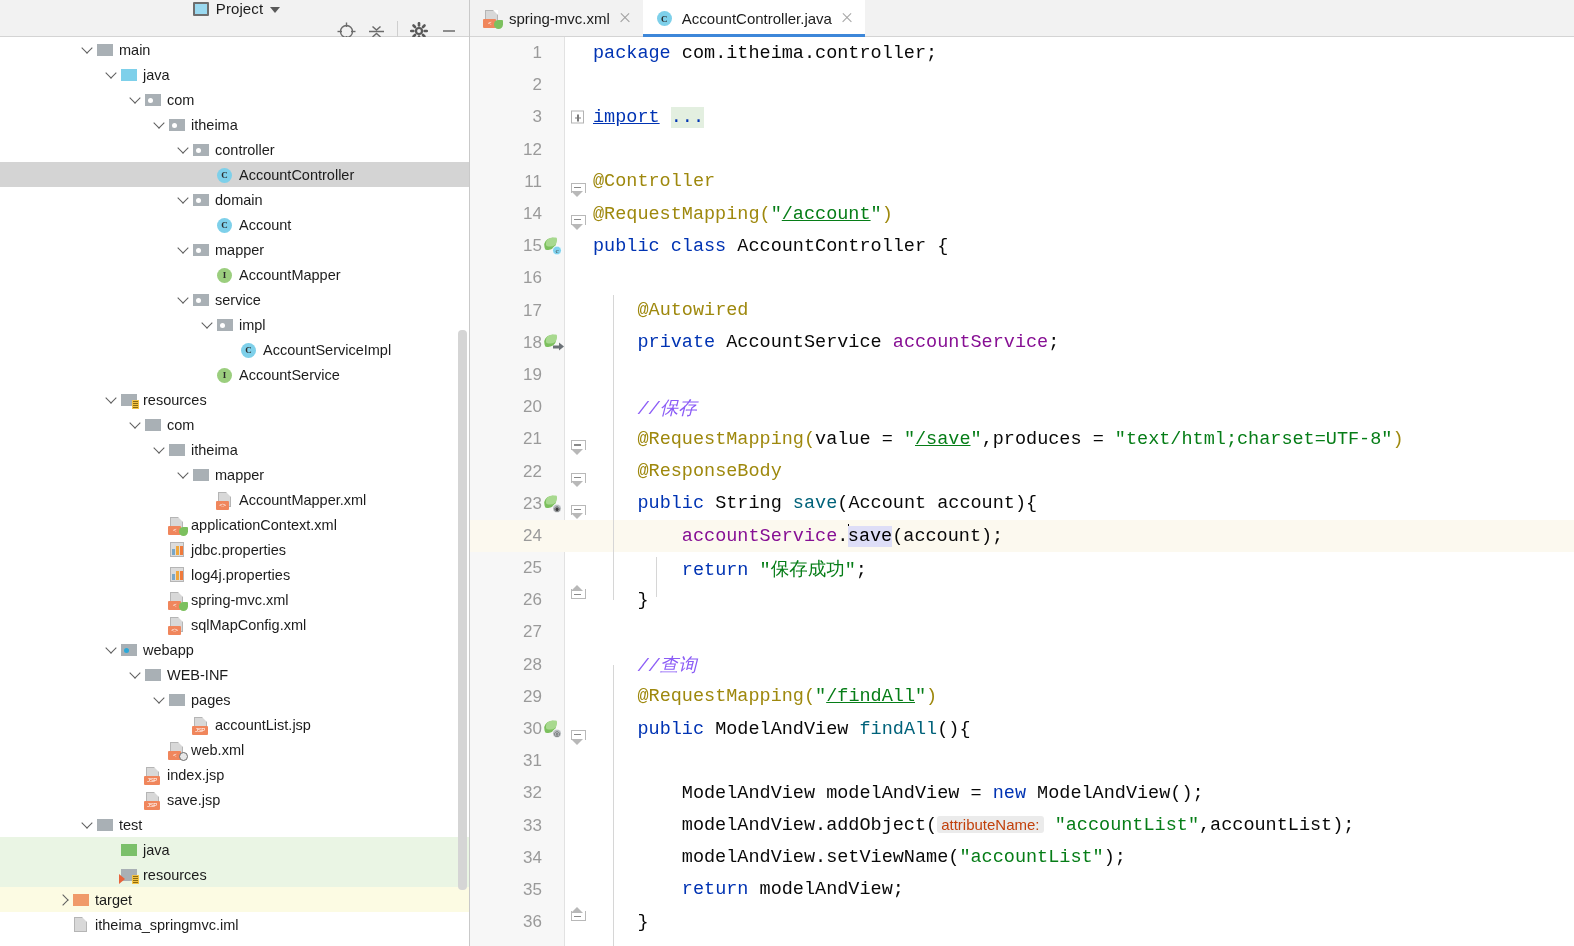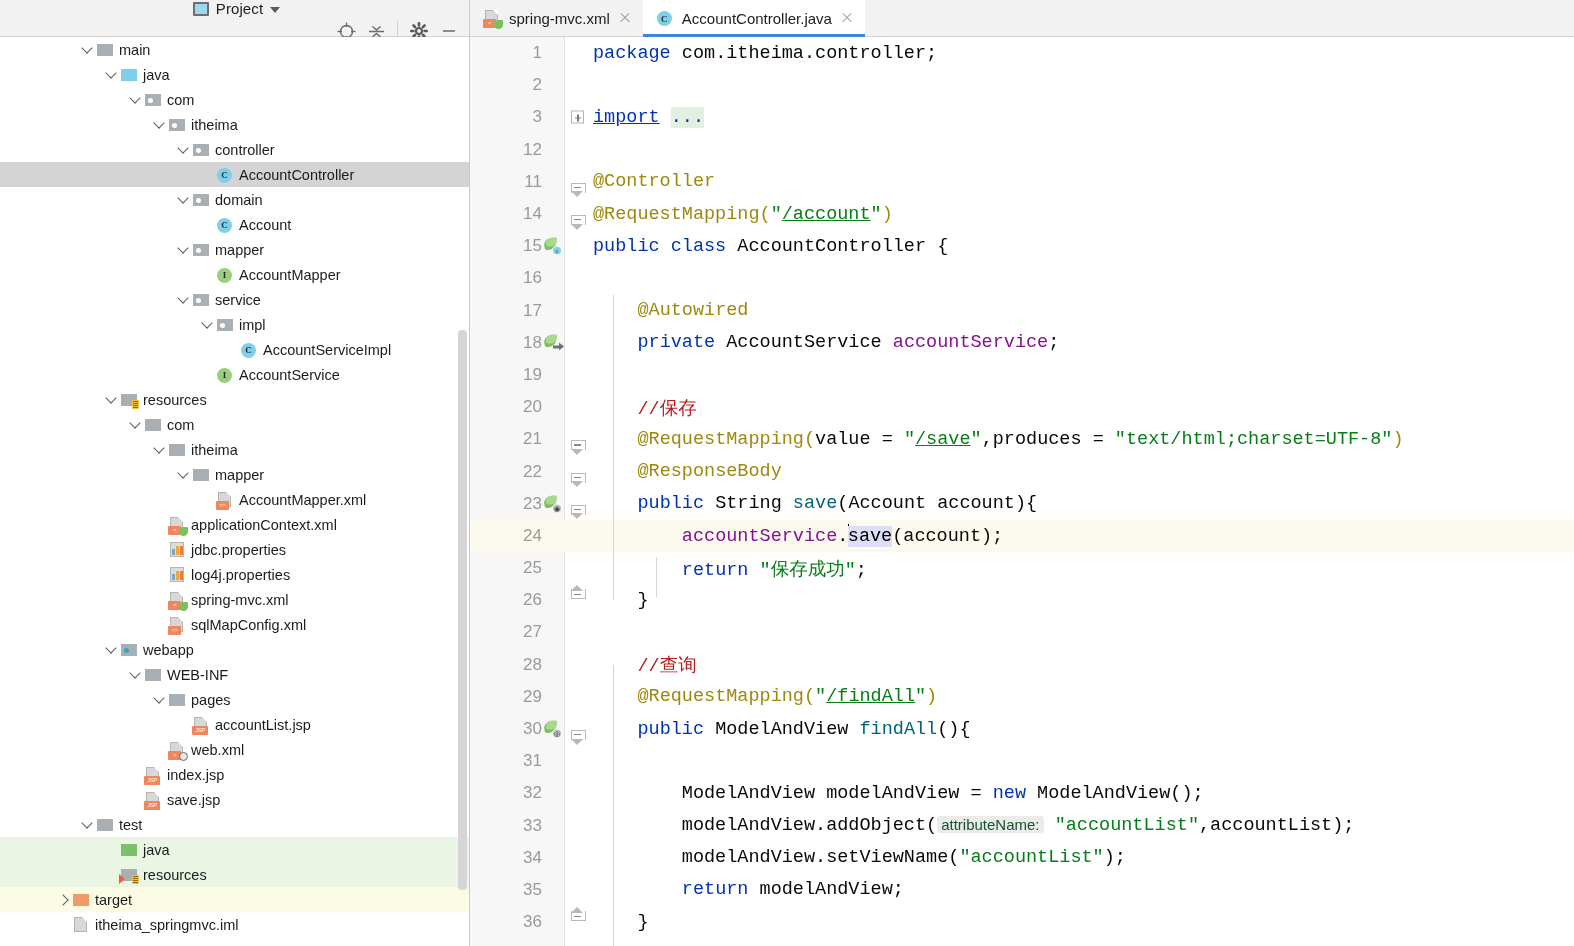--- a/index.html
+++ b/index.html
@@ -252,27 +252,27 @@
   }
   .fm-bot .fm-dash { top: auto; bottom: 5px; }
 
   
   .kw   { color: #0033b3; }
   .ann  { color: #9e880d; }
   .str  { color: #067d17; }
   .strlink { color: #067d17; text-decoration: underline; }
   .fld  { color: #871094; }
   .mth  { color: #00627a; }
-  .cmt  { color: #b91c1c; }
+  .cmt  { color: #8b5cf6; font-style: italic; }
   .plain{ color: #080808; }
   .dots { background: #e3efe0; color: #0033b3; }
   .imp-u { color: #0033b3; text-decoration: underline; }
   .sel-tok { background: #dedef7; }
   .phint {
-    background: #ebebeb; color: #14532d; border-radius: 3px;
+    background: #ebebeb; color: #c2410c; border-radius: 3px;
     font-size: 15px; padding: 0 4px; font-family: "Liberation Sans", sans-serif;
   }
   .caret {
     display: inline-block; width: 0; border-left: 1.6px solid #000;
     height: 21px; vertical-align: -4px; margin: 0 -0.8px;
   }
   .indentguide {
     position: absolute; width: 1px; background: #d6d6d6; left: 143px;
   }
 </style>

